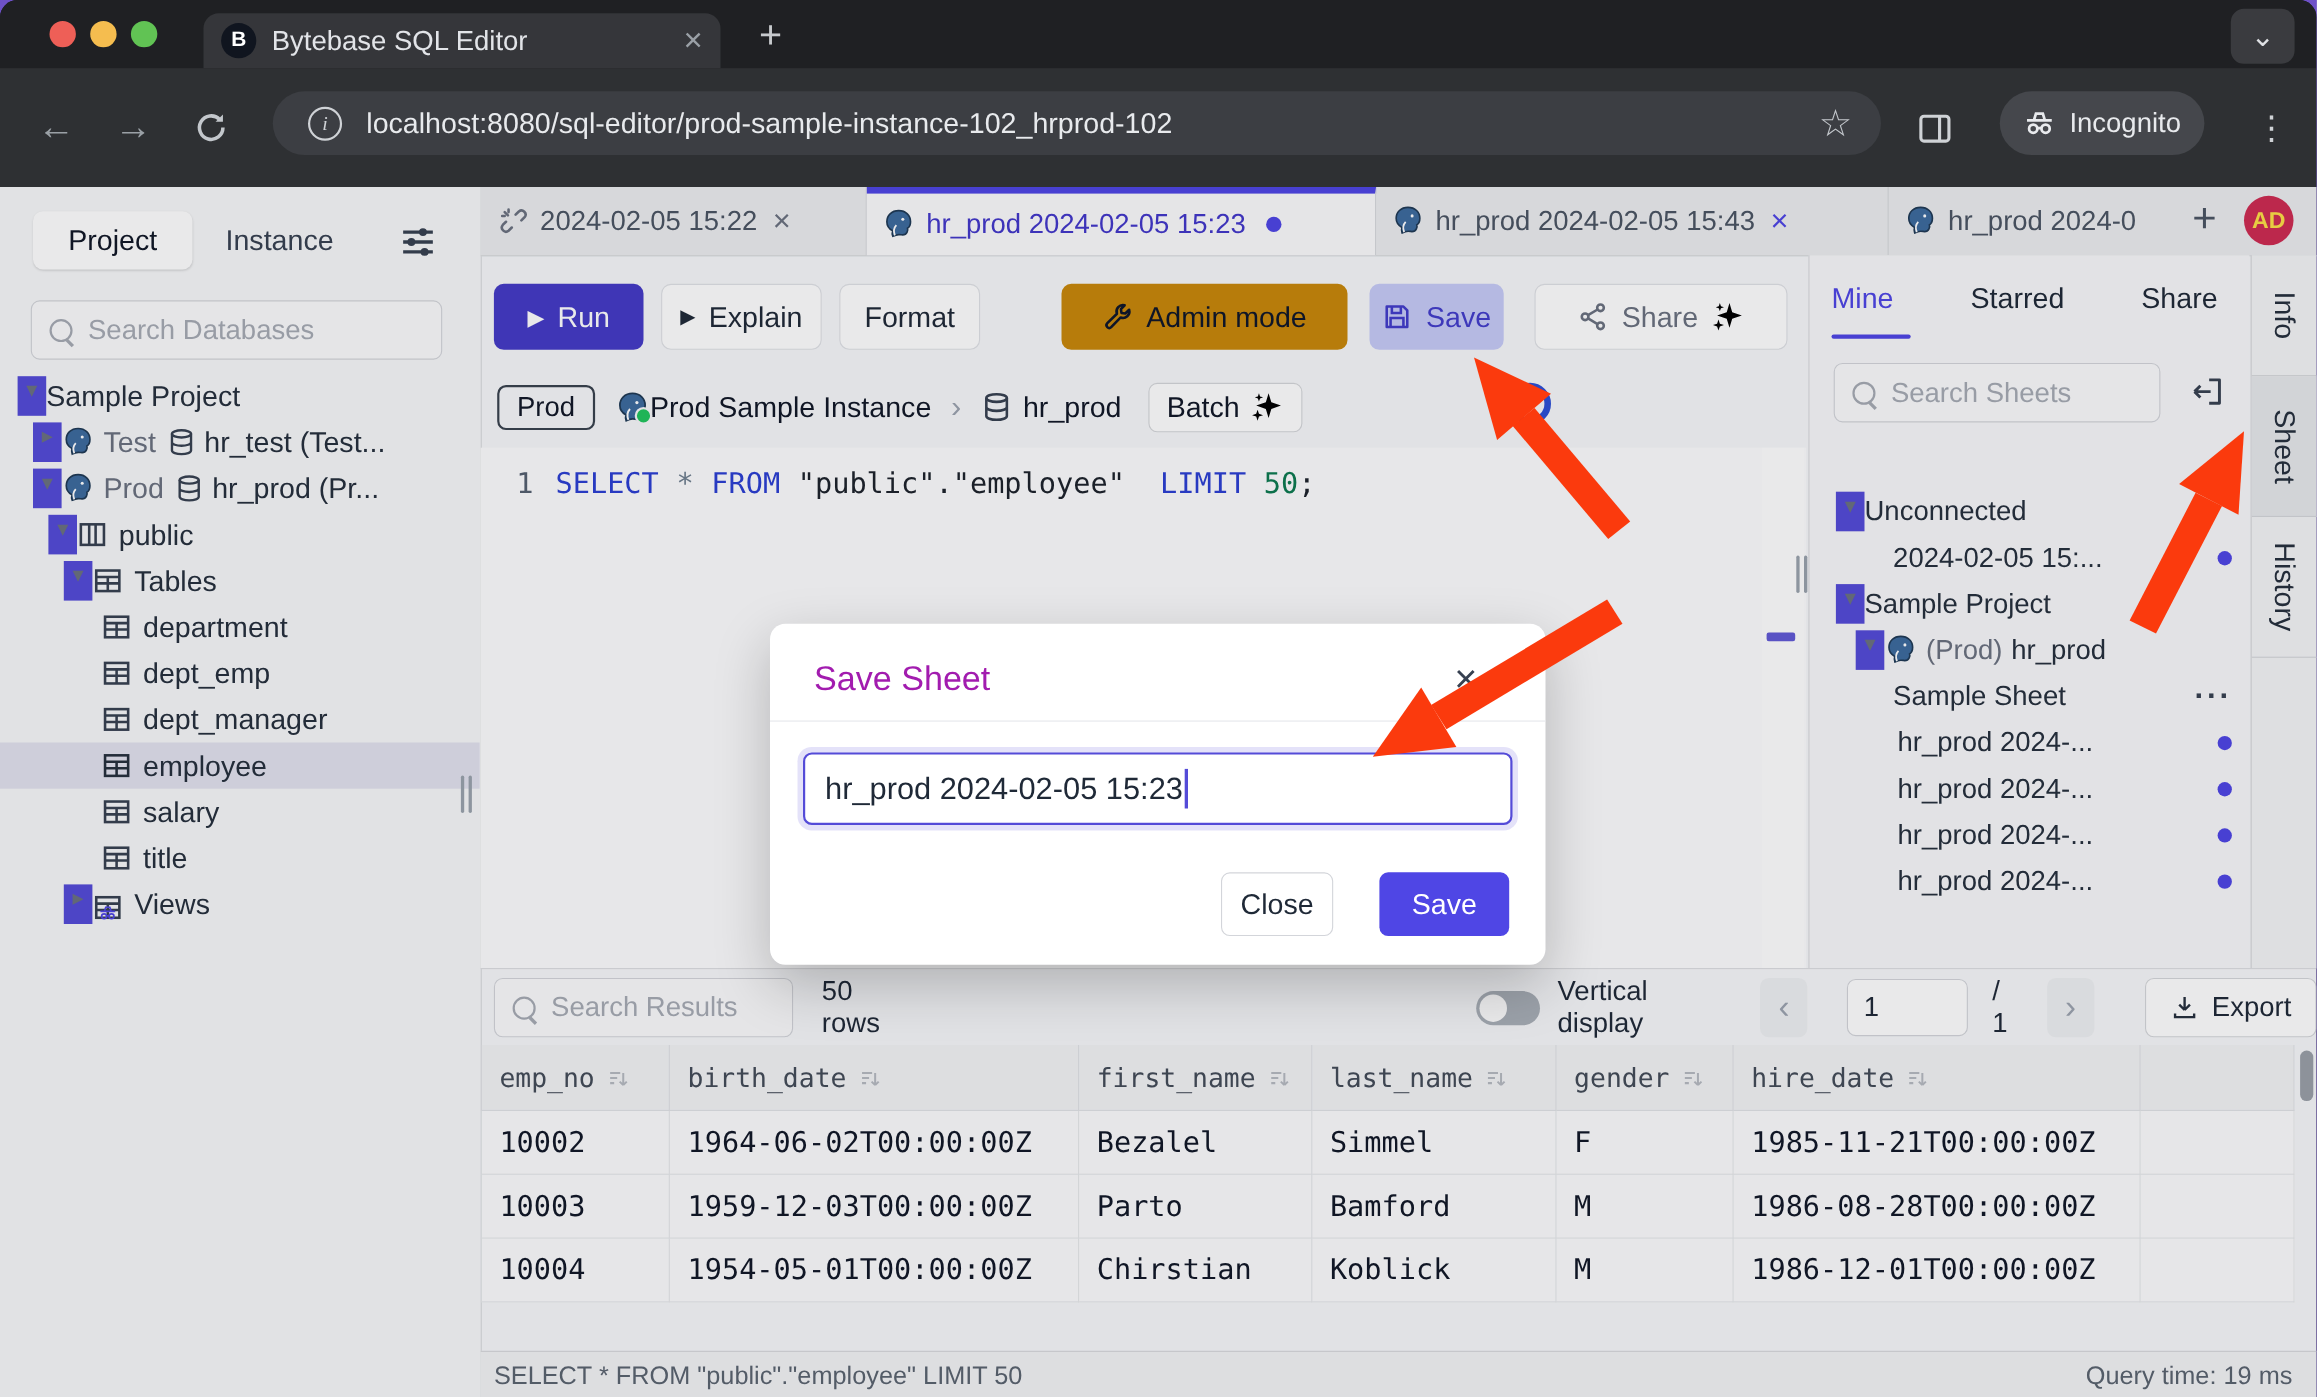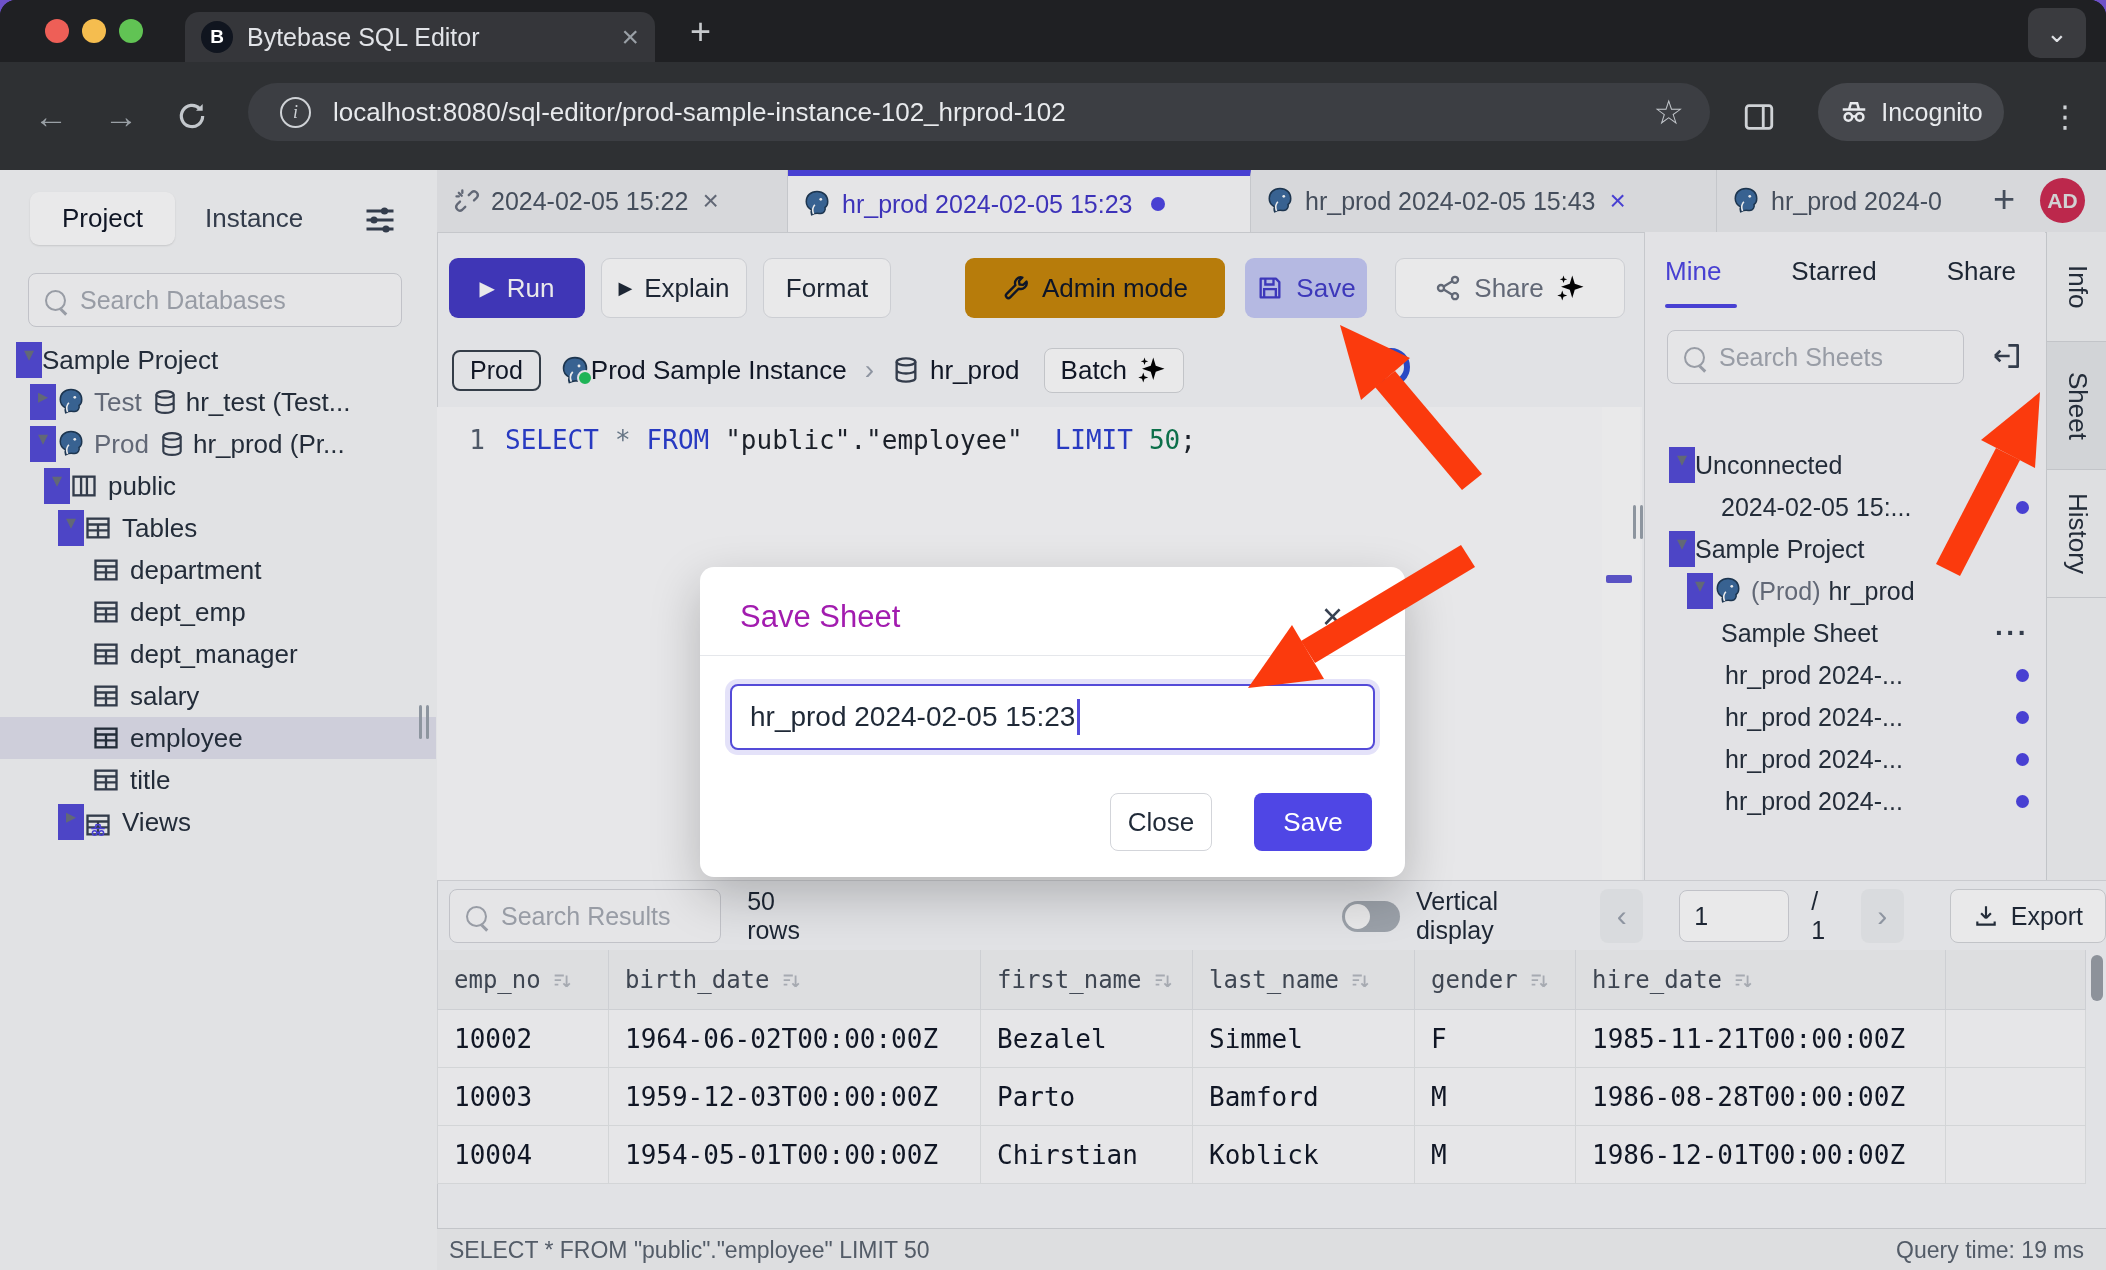--- a/index.html
+++ b/index.html
@@ -40,21 +40,21 @@
   .ic{flex:none;}
   .handle{position:absolute;width:12px;height:34px;display:flex;gap:4px;}
   .handle i{width:3px;height:100%;background:#9aa3ad;border-radius:2px;}
   
   .tabstrip{position:absolute;left:437px;top:0;width:1669px;height:62px;background:#ecedef;border-bottom:1px solid #d8dadd;}
   .stab{position:absolute;top:0;height:62px;display:flex;align-items:center;font-size:25px;color:#4b5563;border-right:1px solid #d8dadd;box-sizing:border-box;white-space:nowrap;overflow:hidden;}
   .stab.active{background:#fbfbfc;border-top:6px solid #4f46e5;color:#4338ca;}
   .xclose{font-size:28px;color:#6b7280;margin:0 14px;}
   .xind{color:#4f46e5;}
   .dot{width:14px;height:14px;border-radius:50%;background:#4f46e5;flex:none;}
-  .avatar{position:absolute;left:2040px;top:8px;width:45px;height:45px;border-radius:50%;background:#ce2b52;color:#e5e5e5;font-size:21px;font-weight:bold;display:flex;align-items:center;justify-content:center;}
+  .avatar{position:absolute;left:2040px;top:8px;width:45px;height:45px;border-radius:50%;background:#ce2b52;color:#fde047;font-size:21px;font-weight:bold;display:flex;align-items:center;justify-content:center;}
   
   .btn{position:absolute;height:60px;top:88px;border-radius:9px;display:flex;align-items:center;justify-content:center;gap:12px;font-size:26px;box-sizing:border-box;}
   .btn.light{background:#fff;border:1px solid #e0e2e6;color:#1f2937;}
   
   .crumb{position:absolute;top:165px;left:437px;width:1205px;height:70px;display:flex;align-items:center;font-size:26px;color:#111827;}
   .envpill{border:2px solid #39424e;border-radius:8px;padding:4px 16px;font-size:25px;margin-left:15px;}
   
   .editor{position:absolute;left:437px;top:237px;width:1205px;height:473px;background:#fdfdfe;}
   .codeline{position:absolute;top:14px;left:0;right:0;height:38px;display:flex;align-items:center;font-family:"DejaVu Sans Mono",monospace;font-size:26px;}
   .lnum{width:48px;text-align:right;color:#556070;flex:none;}
@@ -283,31 +283,31 @@
                 <use href="#tbl"></use>
               </svg>
             <span style="margin-left:10px">dept_emp</span>
           </div>
           <div class="trow" style="padding-left:92px">
             <svg class="icon ic" width="28" height="28" style="color:#374151">
                 <use href="#tbl"></use>
               </svg>
             <span style="margin-left:10px">dept_manager</span>
           </div>
+          <div class="trow sel" style="padding-left:92px">
+            <svg class="icon ic" width="28" height="28" style="color:#26303d">
+                <use href="#tbl"></use>
+              </svg>
+            <span style="margin-left:10px">employee</span>
+          </div>
           <div class="trow" style="padding-left:92px">
             <svg class="icon ic" width="28" height="28" style="color:#374151">
                 <use href="#tbl"></use>
               </svg>
             <span style="margin-left:10px">salary</span>
-          </div>
-          <div class="trow sel" style="padding-left:92px">
-            <svg class="icon ic" width="28" height="28" style="color:#26303d">
-                <use href="#tbl"></use>
-              </svg>
-            <span style="margin-left:10px">employee</span>
           </div>
           <div class="trow" style="padding-left:92px">
             <svg class="icon ic" width="28" height="28" style="color:#374151">
                 <use href="#tbl"></use>
               </svg>
             <span style="margin-left:10px">title</span>
           </div>
           <div class="trow" style="padding-left:56px">
             <span class="caret">▸</span>
             <span class="ic" style="position:relative;width:28px;height:28px">

